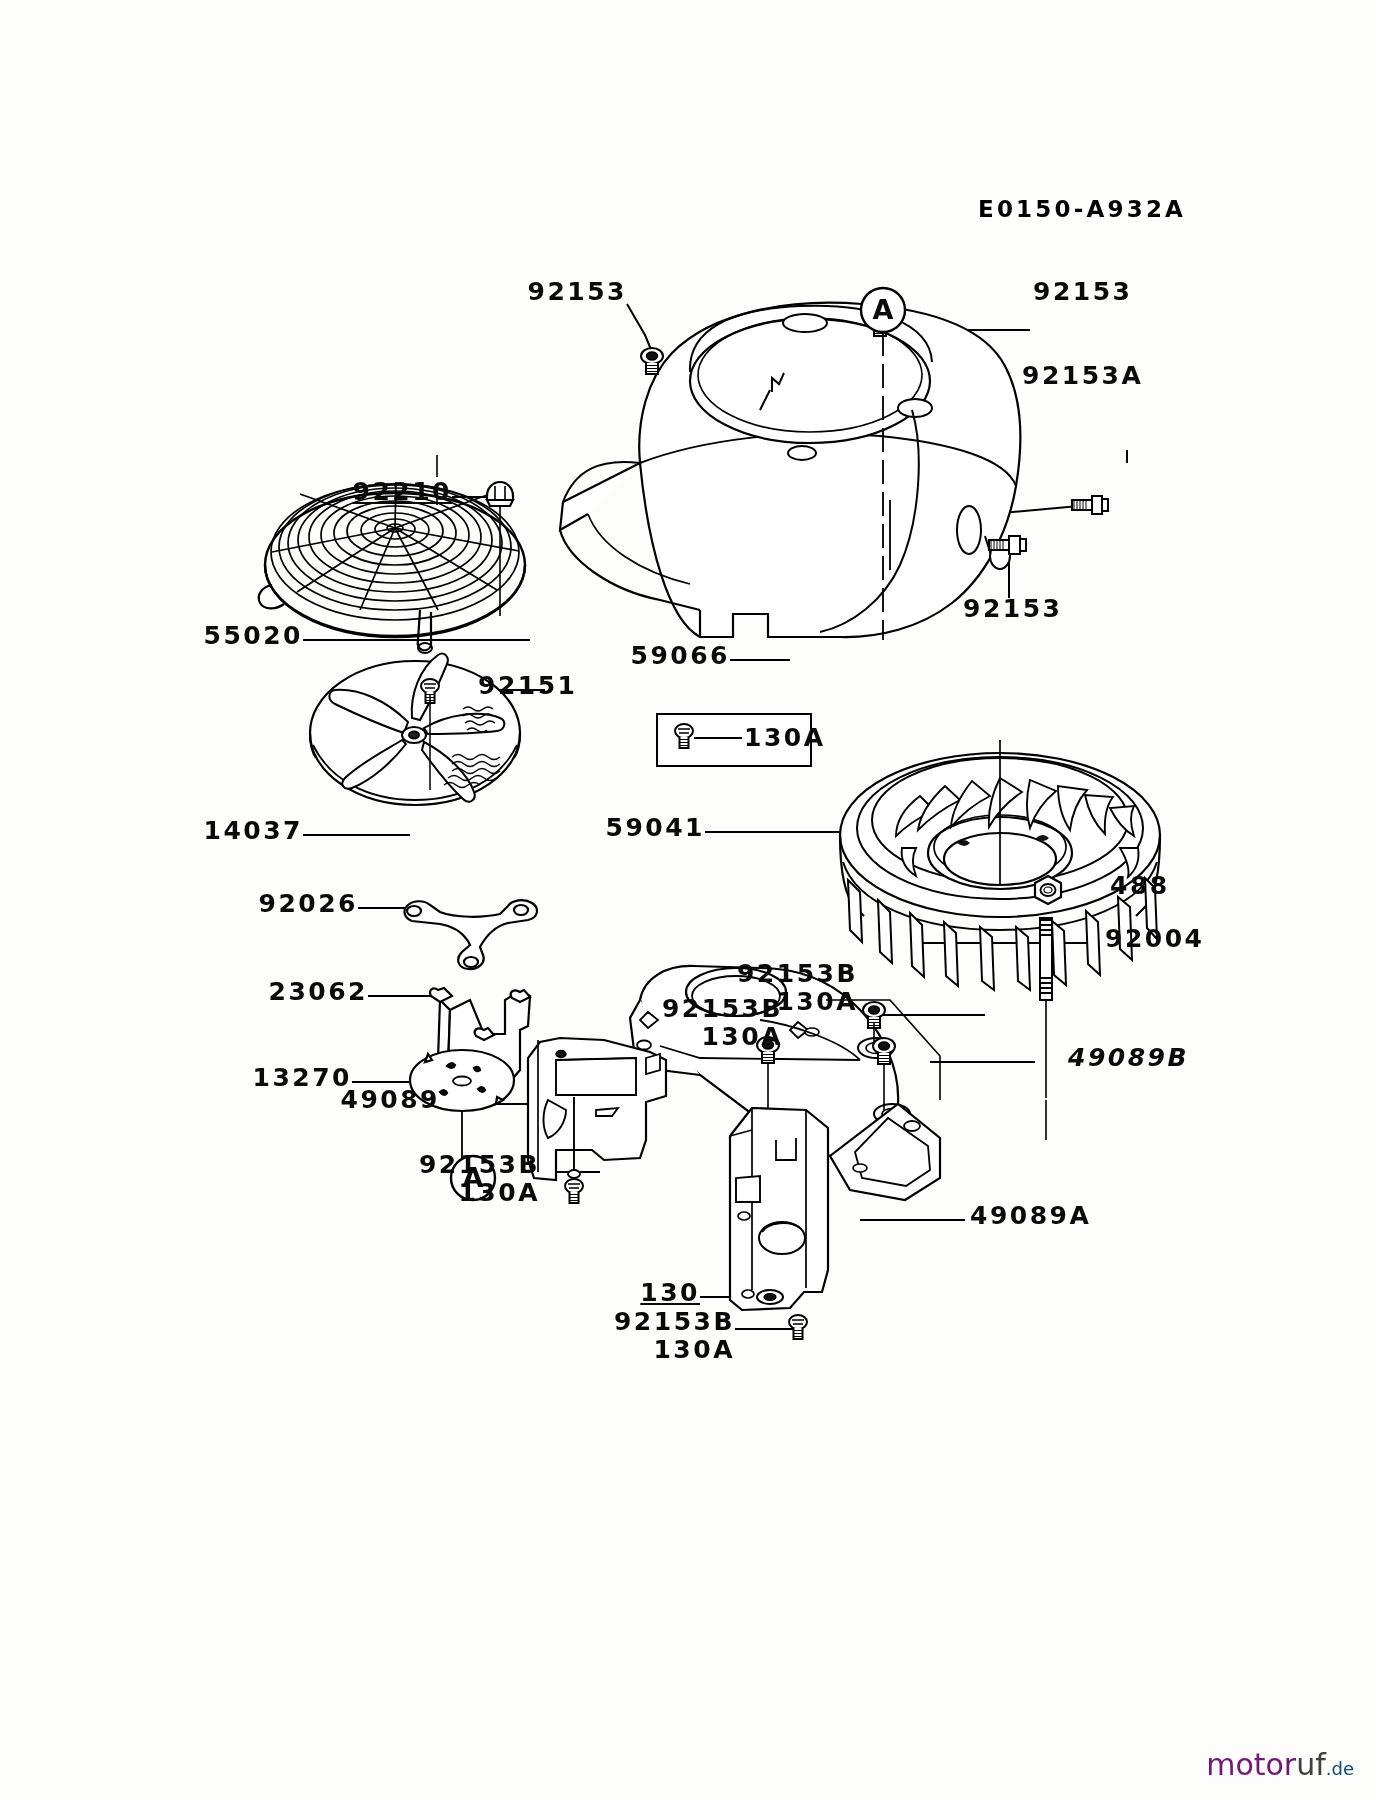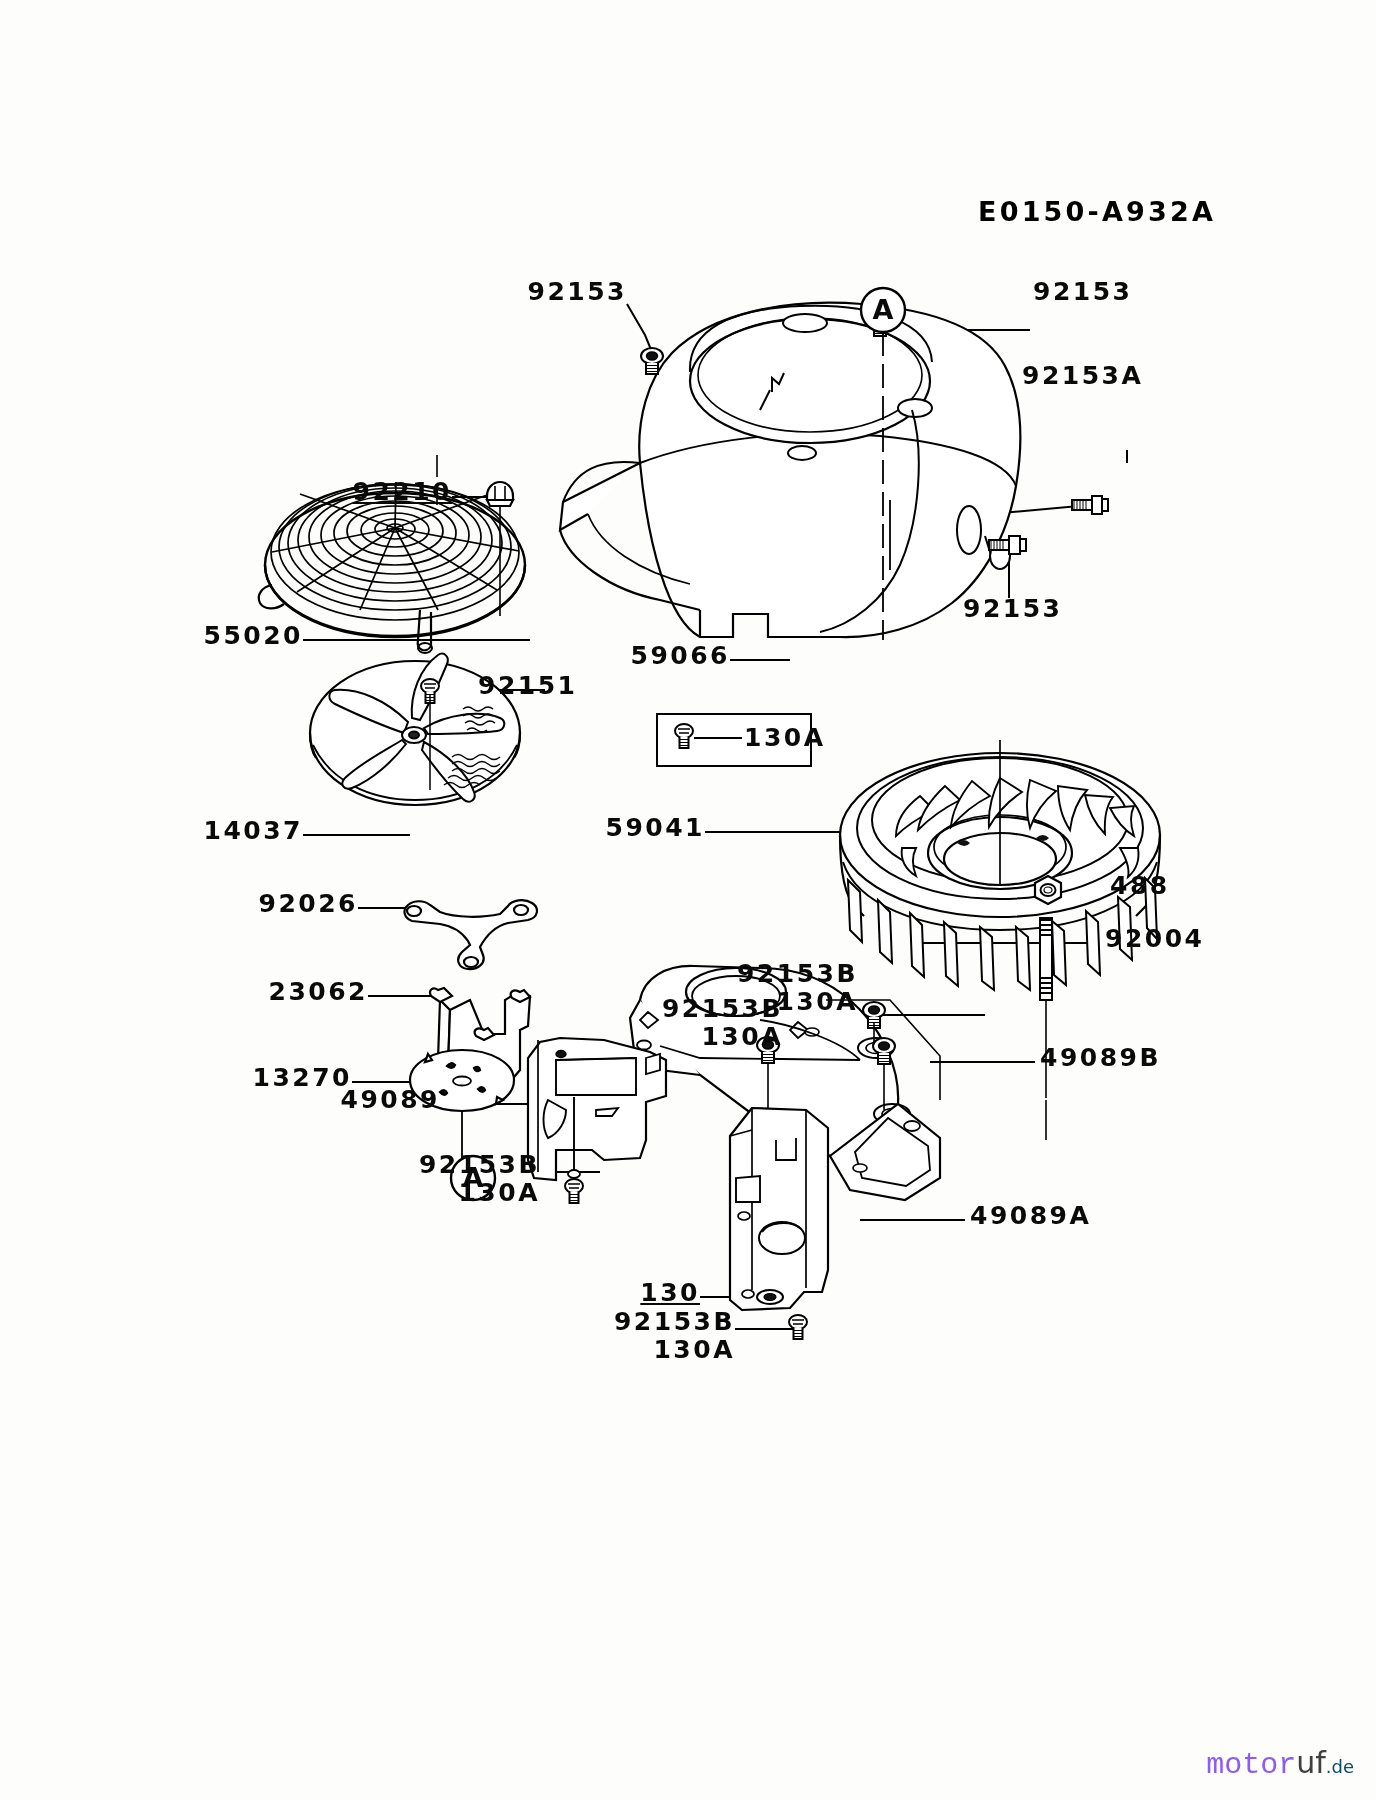--- a/index.html
+++ b/index.html
@@ -19,33 +19,33 @@
     letter-spacing:2.5px;
     white-space:pre;
     line-height:1.12;
     color:#0a0a0a;
   }
   .lbl.r{text-align:right;}
   .lbl.c{text-align:center;}
   .title{
     position:absolute;
     font-weight:700;
-    font-size:27px;
+    font-size:23px;
     letter-spacing:3.2px;
     white-space:pre;
   }
   .wm{
     position:absolute;
     right:22px;bottom:18px;
     font-size:30px;
     font-weight:400;
     letter-spacing:0px;
     font-family:"DejaVu Sans","Liberation Sans",sans-serif;
   }
-  .wm .m{color:#8b5cf6;font-family:Liberation Mono, monospace;}
+  .wm .m{color:#701a75;}
   .wm .o{color:#404040;}
   .wm .de{color:#0c4a6e;font-size:18px;}
   .boxlbl{
     position:absolute;
     border:2px solid #000;
     background:#fff;
   }
 </style>
 </head>
 <body>
@@ -464,21 +464,21 @@
 <div class="lbl" style="left:1105px;top:925px;">92004</div>
 
 <div class="lbl r" style="left:200px;top:1064px;width:152px;">13270</div>
 
 <div class="lbl r" style="left:700px;top:960px;width:158px;">92153B
 130A</div>
 
 <div class="lbl r" style="left:625px;top:995px;width:158px;">92153B
 130A</div>
 
-<div class="lbl" style="left:1040px;top:1044px;">49089B</div>
+<div class="lbl" style="left:1068px;top:1044px;font-style:italic;">49089B</div>
 
 <div class="lbl r" style="left:288px;top:1086px;width:152px;">49089</div>
 
 <div class="lbl r" style="left:382px;top:1151px;width:158px;">92153B
 130A</div>
 
 <div class="lbl" style="left:970px;top:1202px;">49089A</div>
 
 <div class="lbl r" style="left:578px;top:1279px;width:122px;text-decoration:underline;">130</div>
 

